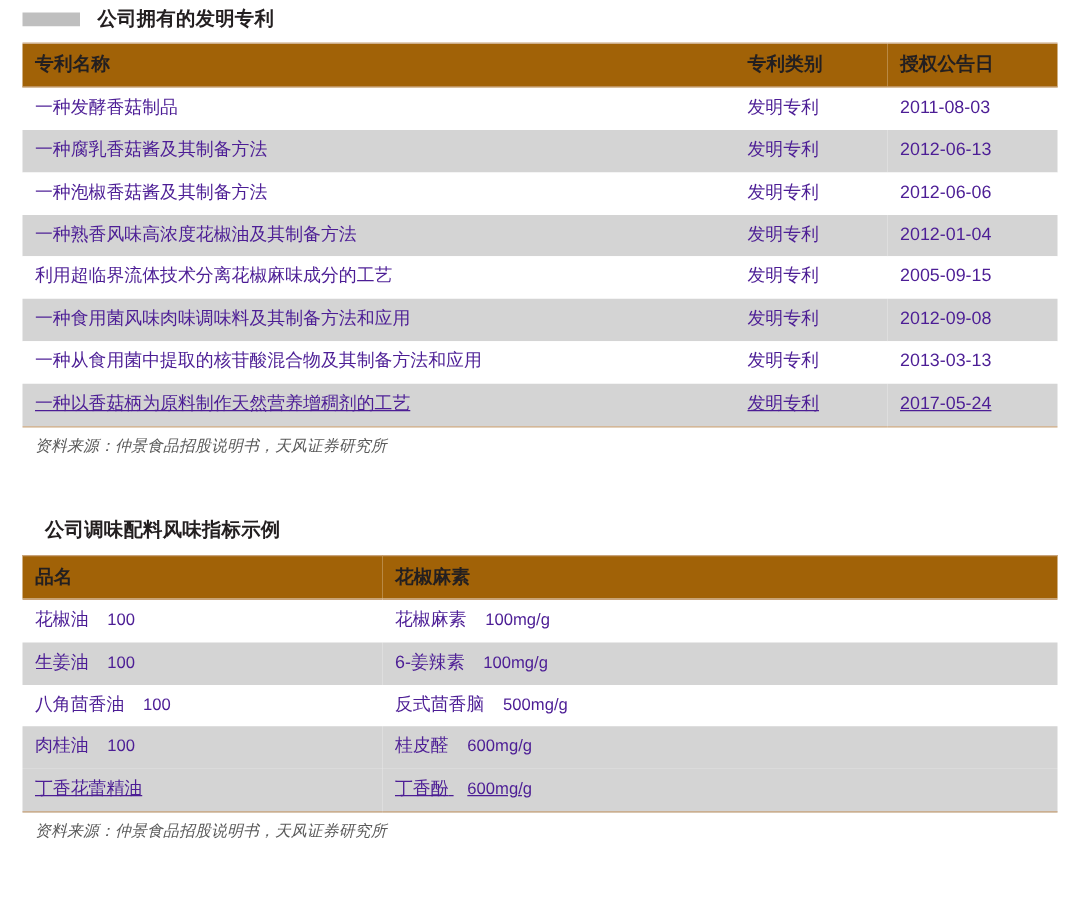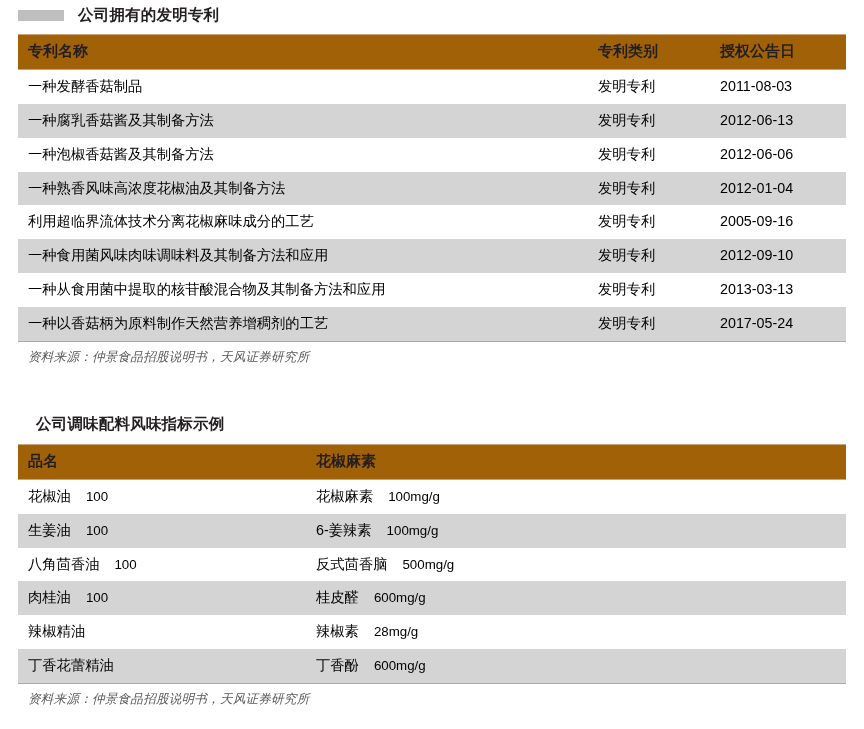--- a/index.html
+++ b/index.html
@@ -54,33 +54,34 @@
     color: #231f20;
     text-align: left;
     padding: 7px 10px 8px 10px;
     border-top: 1.6px solid #c8a37b;
     border-bottom: 1.6px solid #c8a37b;
     background: #a16207;
     white-space: nowrap;
   }
   table.data tbody td {
     font-size: 14.3px;
-    color: #000000;
+    color: #4c1d95;
     padding: 8px 10px;
     line-height: 1.25;
     vertical-align: middle;
   }
   table.data tbody tr.shaded td {
     background: #d4d4d4;
   }
   table.data tbody tr.plain td {
     background: #ffffff;
   }
   table.data tbody tr.last td {
     border-bottom: 1.6px solid #c8a37b;
+    text-decoration: underline;
   }
   .src {
     font-size: 12.6px;
     color: #595959;
     padding: 7px 0 0 10px;
     letter-spacing: 0.2px;
     font-style: italic;
   }
   
   .t-patents col.c1 { width: 570px; }
@@ -146,26 +147,26 @@
           <td>2012-06-06</td>
         </tr>
         <tr class="shaded">
           <td>一种熟香风味高浓度花椒油及其制备方法</td>
           <td>发明专利</td>
           <td>2012-01-04</td>
         </tr>
         <tr class="plain">
           <td>利用超临界流体技术分离花椒麻味成分的工艺</td>
           <td>发明专利</td>
-          <td>2005-09-16</td>
+          <td>2005-09-15</td>
         </tr>
         <tr class="shaded">
           <td>一种食用菌风味肉味调味料及其制备方法和应用</td>
           <td>发明专利</td>
-          <td>2012-09-10</td>
+          <td>2012-09-08</td>
         </tr>
         <tr class="plain">
           <td>一种从食用菌中提取的核苷酸混合物及其制备方法和应用</td>
           <td>发明专利</td>
           <td>2013-03-13</td>
         </tr>
         <tr class="shaded last">
           <td>一种以香菇柄为原料制作天然营养增稠剂的工艺</td>
           <td>发明专利</td>
           <td>2017-05-24</td>
@@ -204,24 +205,20 @@
           <td><span class="cell-main">6-姜辣素</span> <span class="cell-num">100mg/g</span></td>
         </tr>
         <tr class="plain">
           <td><span class="cell-main">八角茴香油</span> <span class="cell-num">100</span></td>
           <td><span class="cell-main">反式茴香脑</span> <span class="cell-num">500mg/g</span></td>
         </tr>
         <tr class="shaded">
           <td><span class="cell-main">肉桂油</span> <span class="cell-num">100</span></td>
           <td><span class="cell-main">桂皮醛</span> <span class="cell-num">600mg/g</span></td>
         </tr>
-        <tr class="plain">
-          <td><span class="cell-main">辣椒精油</span> <span class="cell-num"></span></td>
-          <td><span class="cell-main">辣椒素</span> <span class="cell-num">28mg/g</span></td>
-        </tr>
         <tr class="shaded last">
           <td><span class="cell-main">丁香花蕾精油</span> <span class="cell-num"></span></td>
           <td><span class="cell-main">丁香酚</span> <span class="cell-num">600mg/g</span></td>
         </tr>
       </tbody>
     </table>
     <div class="src">资料来源：仲景食品招股说明书，天风证券研究所</div>
   </div>
 
 </div>

